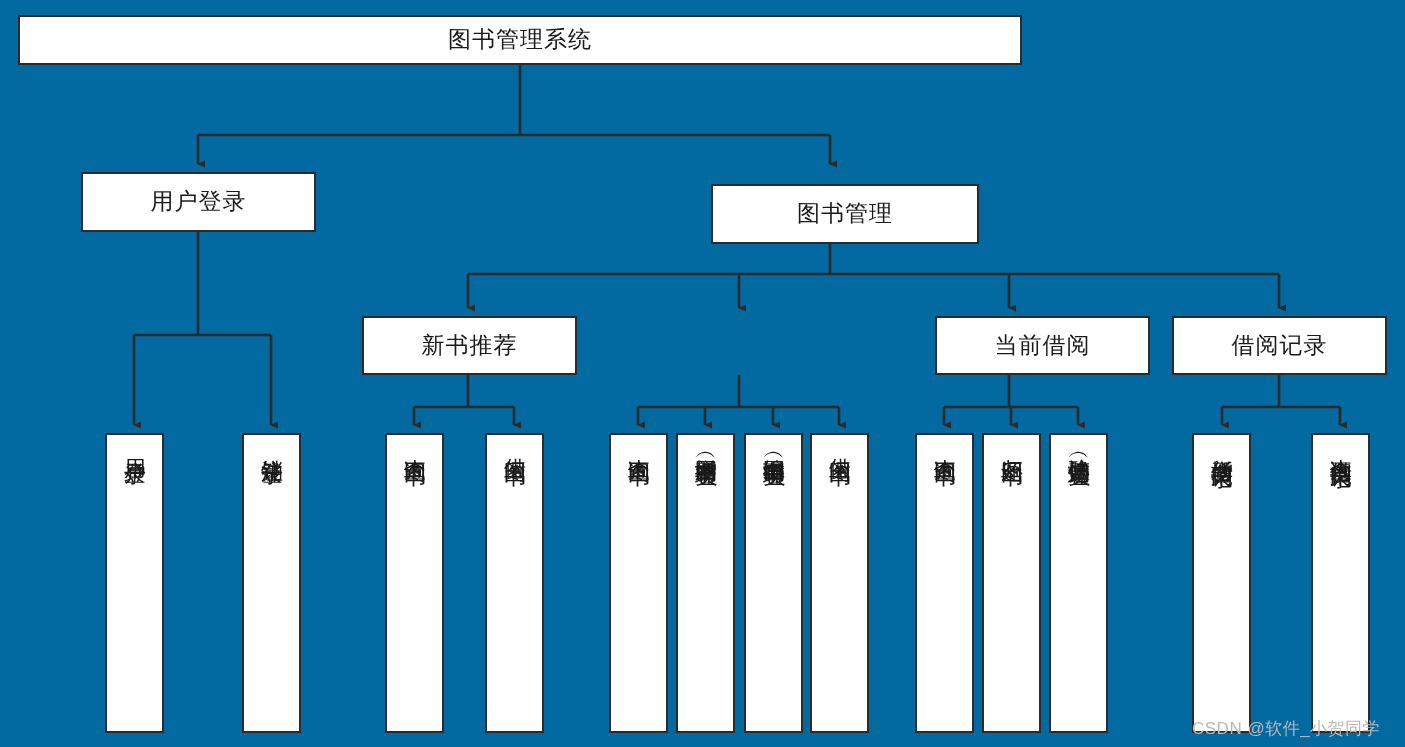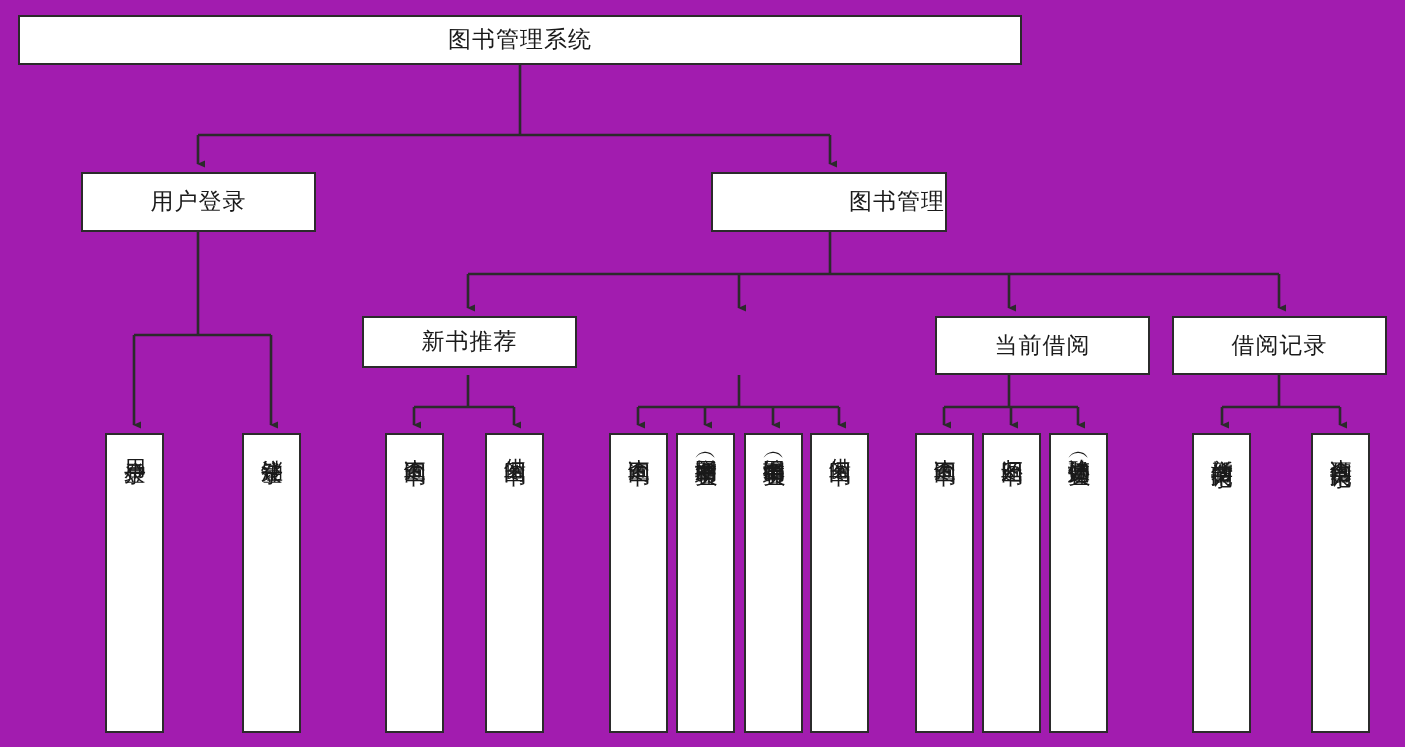--- a/index.html
+++ b/index.html
@@ -7,21 +7,21 @@
     padding: 0;
     background: #ffffff;
   }
   body {
     font-family: "Liberation Sans", "DejaVu Sans", sans-serif;
   }
   #canvas {
     position: relative;
     width: 1405px;
     height: 747px;
-    background: #a21caf;
+    background: #0369a1;
     overflow: hidden;
   }
   svg#wires {
     position: absolute;
     left: 0;
     top: 0;
     width: 1405px;
     height: 747px;
     pointer-events: none;
   }
@@ -123,25 +123,25 @@
     </g>
   </svg>
 
   <div class="node horiz" style="left:18px; top:15px; width:1004px; height:50px;">
     <span>图书管理系统</span>
   </div>
 
   <div class="node horiz" style="left:81px; top:172px; width:235px; height:60px;">
     <span>用户登录</span>
   </div>
-  <div class="node horiz" style="left:711px; top:172px; width:236px; height:60px;justify-content:flex-end;">
+  <div class="node horiz" style="left:711px; top:184px; width:268px; height:60px;">
     <span>图书管理</span>
   </div>
 
-  <div class="node horiz" style="left:362px; top:316px; width:215px; height:52px;">
+  <div class="node horiz" style="left:362px; top:316px; width:215px; height:59px;">
     <span>新书推荐</span>
   </div>
   <div class="node horiz" style="left:903px; top:316px; width:215px; height:59px;margin-left:32px;">
     <span>当前借阅</span>
   </div>
   <div class="node horiz" style="left:1172px; top:316px; width:215px; height:59px;align-items:center;">
     <span>借阅记录</span>
   </div>
 
   <div class="node vert" style="left:105px; top:433px; width:59px; height:300px;">
@@ -181,14 +181,15 @@
     <span class="vtext">确认归还（管理员）</span>
   </div>
 
   <div class="node vert" style="left:1192px; top:433px; width:59px; height:300px;">
     <span class="vtext">新增借阅记录</span>
   </div>
   <div class="node vert" style="left:1311px; top:433px; width:59px; height:300px;">
     <span class="vtext">查询借阅记录</span>
   </div>
 
+  <div class="watermark" style="left:1192px; top:717px;">CSDN @软件_小贺同学</div>
 
 </div>
 
 </body></html>

